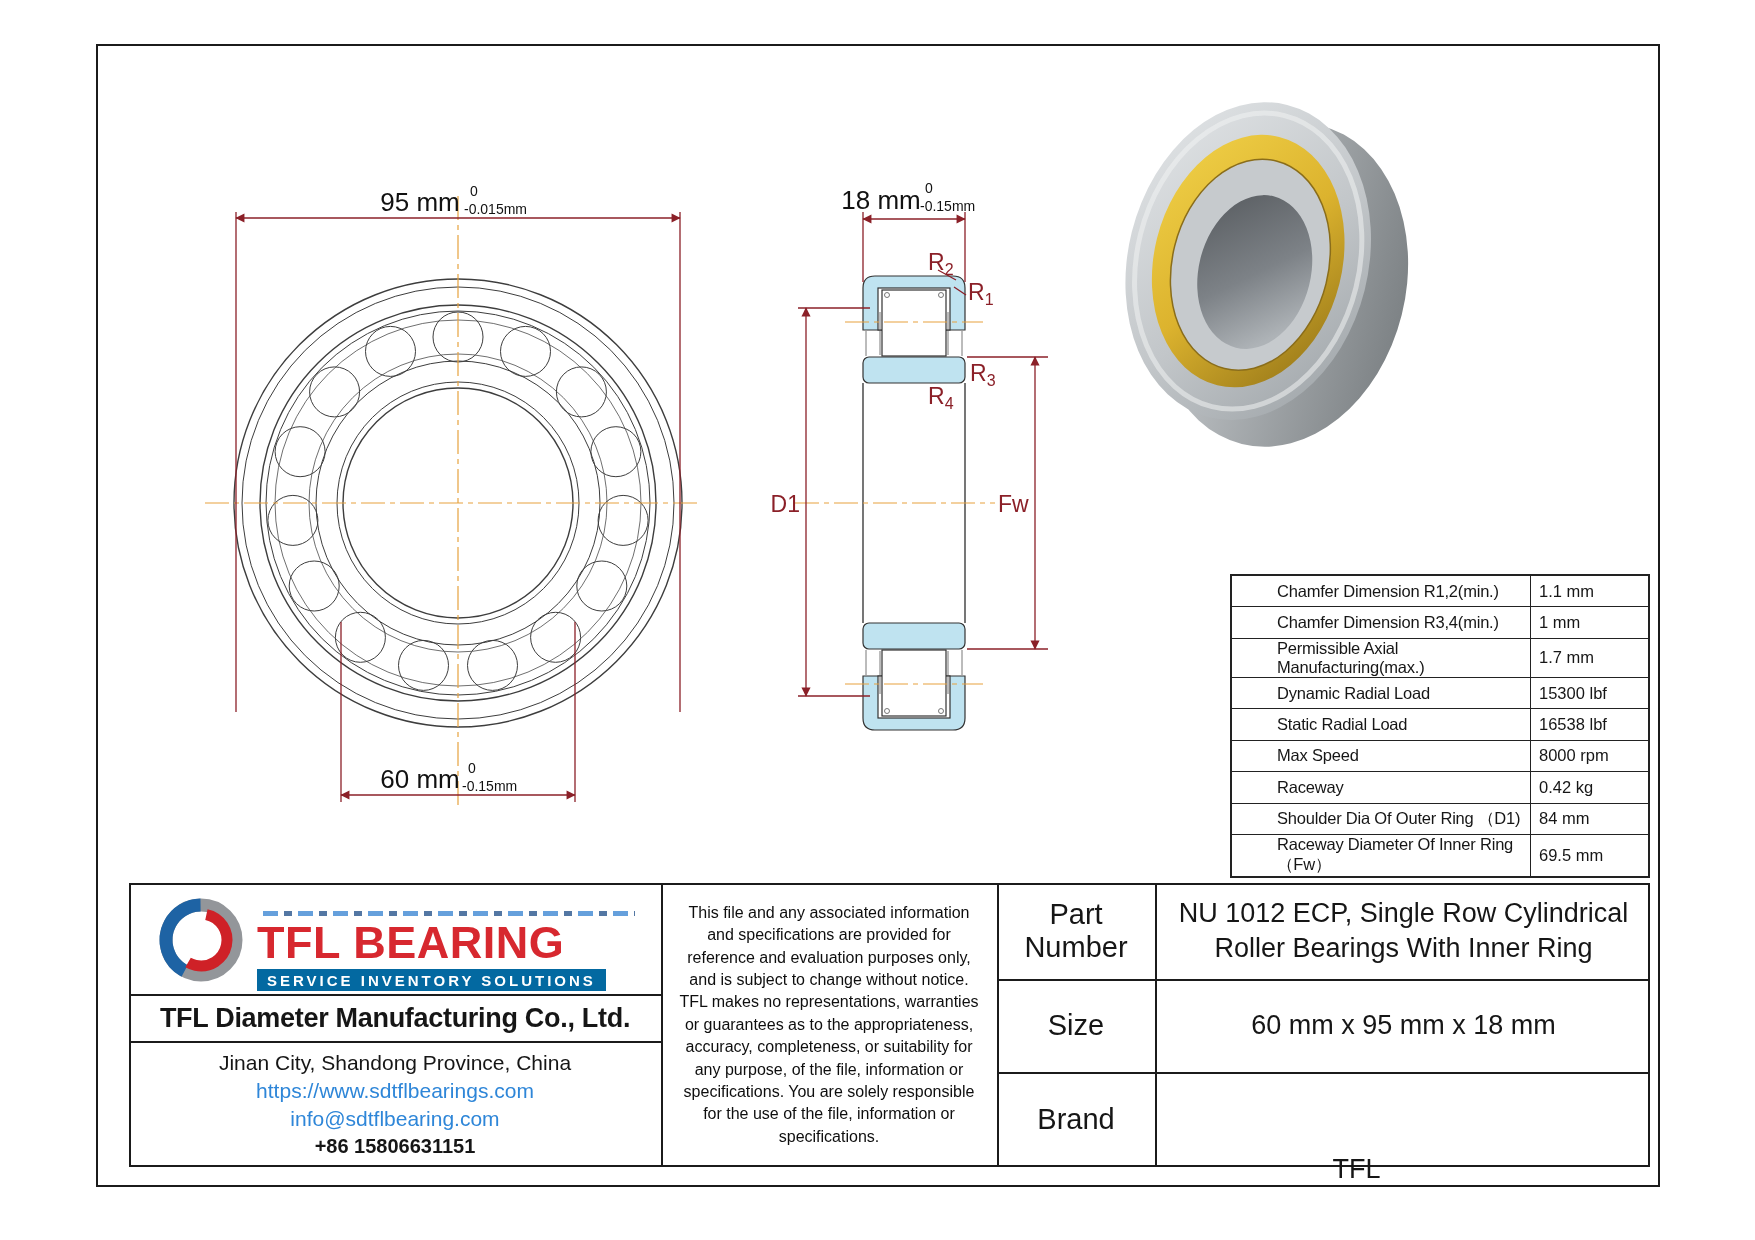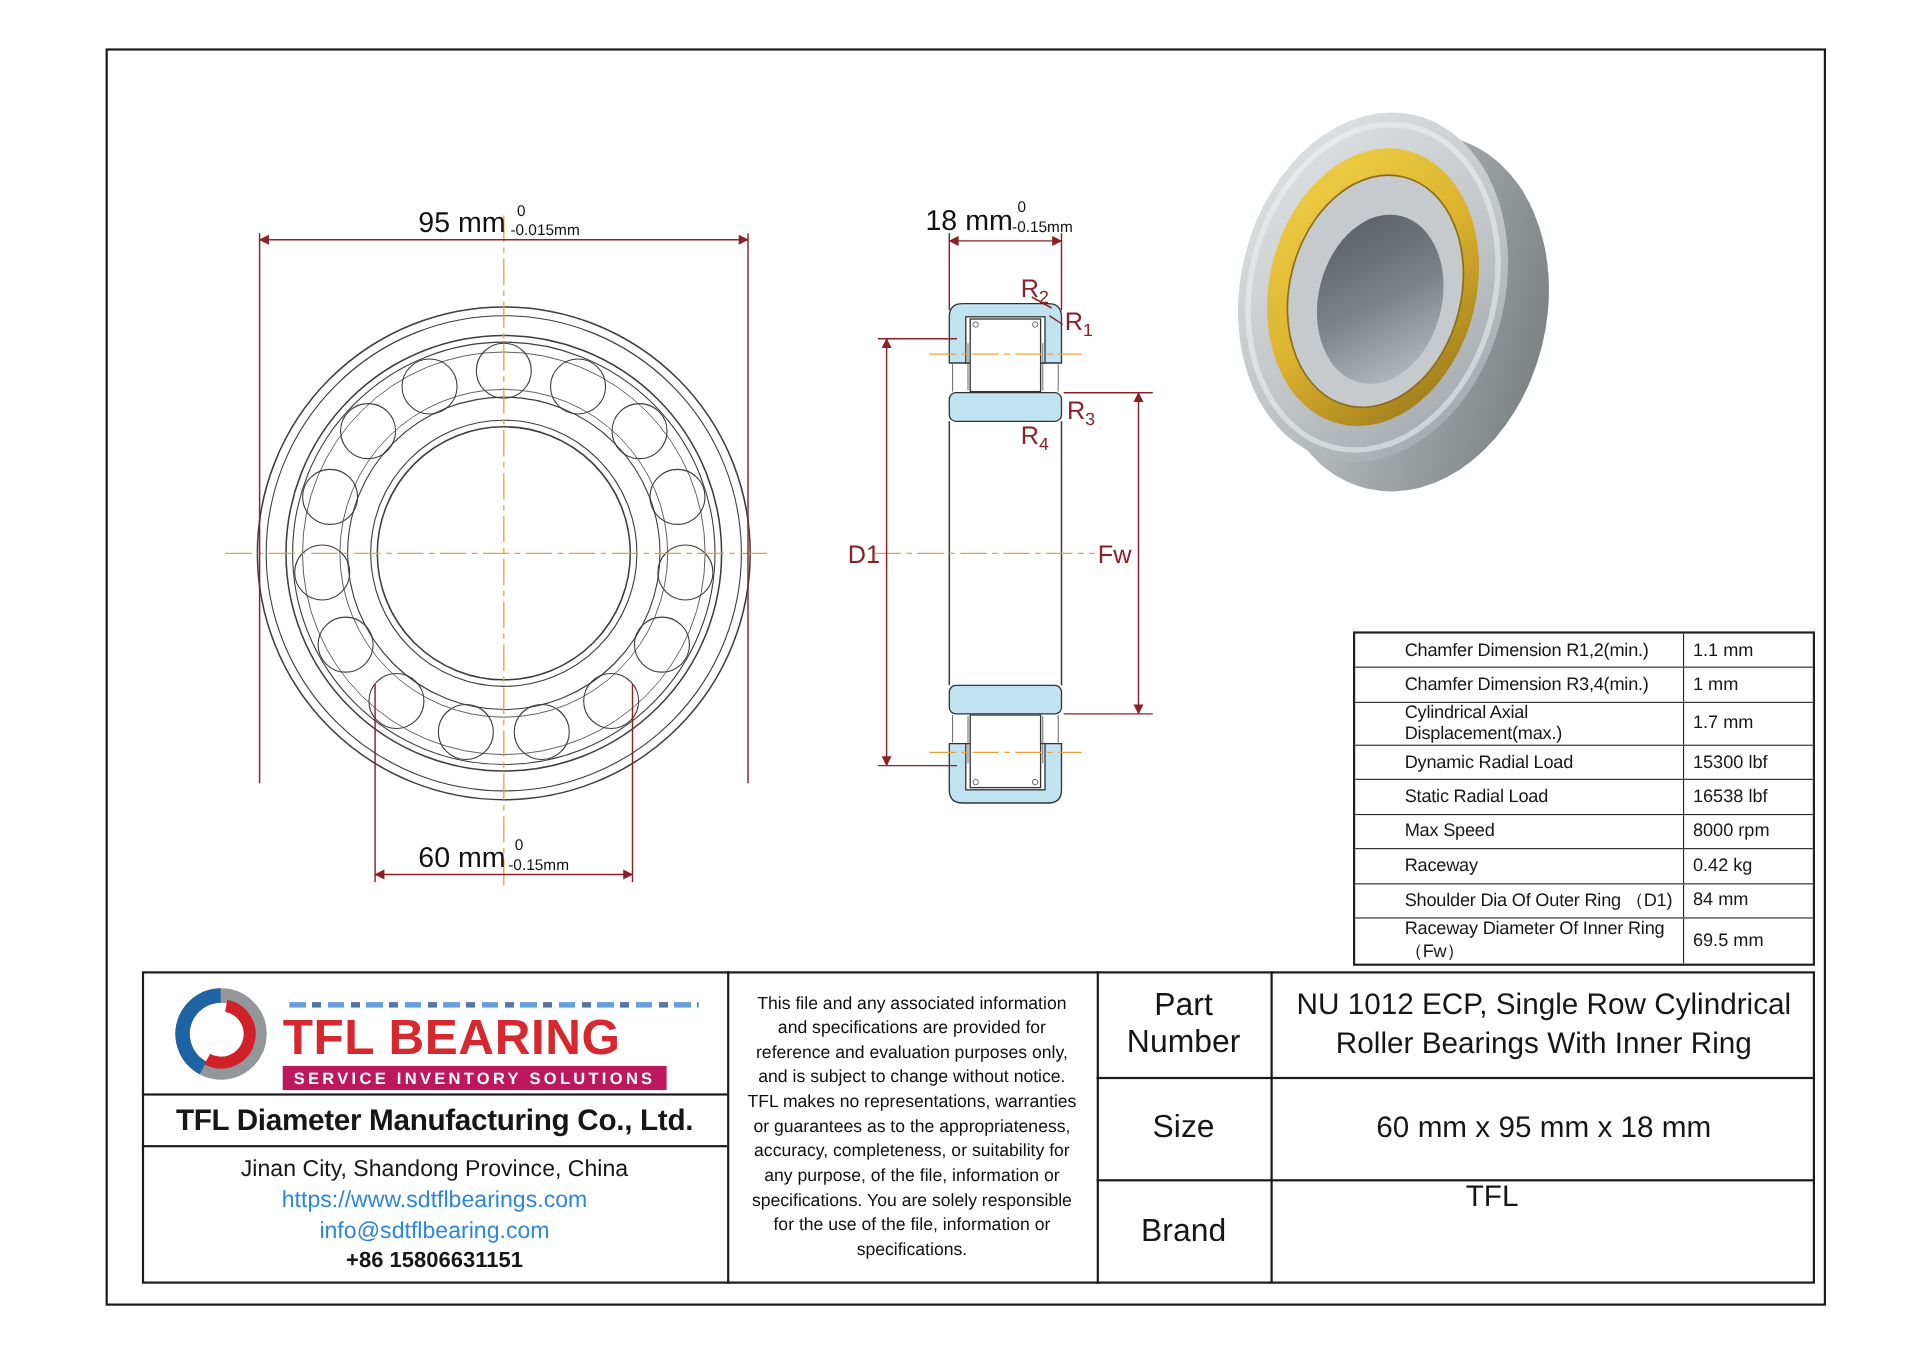--- a/index.html
+++ b/index.html
@@ -55,21 +55,21 @@
 
   .flabel { font-size:29px; font-weight:500; }
   .fvalue { font-size:27px; font-weight:500; line-height:1.3; padding:0 12px; }
 
   
   #logocell { gap:10px; }
   #logotext { display:flex; flex-direction:column; align-items:flex-start;margin-top:24px; }
   #logodash { width:372px; height:5px; margin:0 0 4px 6px; opacity:.85;
     background:repeating-linear-gradient(90deg,#4a8fd6 0 15px,transparent 15px 21px,#355f93 21px 29px,transparent 29px 35px); }
   #wordmark { font-size:45px; font-weight:800; color:#d7282f; letter-spacing:.5px; line-height:1; white-space:nowrap; }
-  #tagline { margin-top:4px; background:#be185d; color:#fff; font-size:15px; font-weight:700;
+  #tagline { margin-top:4px; background:#0369a1; color:#fff; font-size:15px; font-weight:700;
              letter-spacing:3px; padding:3px 10px 2px 10px; white-space:nowrap; }
 </style>
 </head>
 <body>
 
 <div class="abs" id="frame"></div>
 
 <svg class="abs" id="drawing" viewBox="0 0 1755 1240">
   <defs>
     <marker id="arr" viewBox="0 0 10 10" refX="9.3" refY="5" markerWidth="11" markerHeight="7" orient="auto-start-reverse">
@@ -227,21 +227,21 @@
 <div class="abs" id="spec">
   <div class="srow">
       <div class="slabel">Chamfer Dimension R1,2(min.)</div>
       <div class="svalue">1.1 mm</div>
     </div>
   <div class="srow">
       <div class="slabel">Chamfer Dimension R3,4(min.)</div>
       <div class="svalue">1 mm</div>
     </div>
   <div class="srow">
-      <div class="slabel">Cylindrical Axial Displacement(max.)</div>
+      <div class="slabel">Permissible Axial Manufacturing(max.)</div>
       <div class="svalue">1.7 mm</div>
     </div>
   <div class="srow">
       <div class="slabel">Dynamic Radial Load</div>
       <div class="svalue">15300 lbf</div>
     </div>
   <div class="srow">
       <div class="slabel">Static Radial Load</div>
       <div class="svalue">16538 lbf</div>
     </div>
@@ -300,13 +300,13 @@
 
 <div class="cell" style="left:663px;top:885px;width:332px;height:280px">
   <div id="disclaimer">This file and any associated information and specifications are provided for reference and evaluation purposes only, and is subject to change without notice. TFL makes no representations, warranties or guarantees as to the appropriateness, accuracy, completeness, or suitability for any purpose, of the file, information or specifications.  You are solely responsible for the use of the file, information or specifications.</div>
 </div>
 
 <div class="cell flabel" style="left:999px;top:885px;width:154px;height:92px">Part Number</div>
 <div class="cell fvalue" style="left:1157px;top:885px;width:493px;height:92px">NU 1012 ECP, Single Row Cylindrical Roller Bearings With Inner Ring</div>
 <div class="cell flabel" style="left:999px;top:981px;width:154px;height:89px">Size</div>
 <div class="cell fvalue" style="left:1157px;top:981px;width:493px;height:89px">60 mm x 95 mm x 18 mm</div>
 <div class="cell flabel" style="left:999px;top:1074px;width:154px;height:91px">Brand</div>
-<div class="cell fvalue" style="left:1157px;top:1042px;width:399px;height:91px">TFL</div>
+<div class="cell fvalue" style="left:1157px;top:1124px;width:399px;height:91px">TFL</div>
 
 </body></html>

